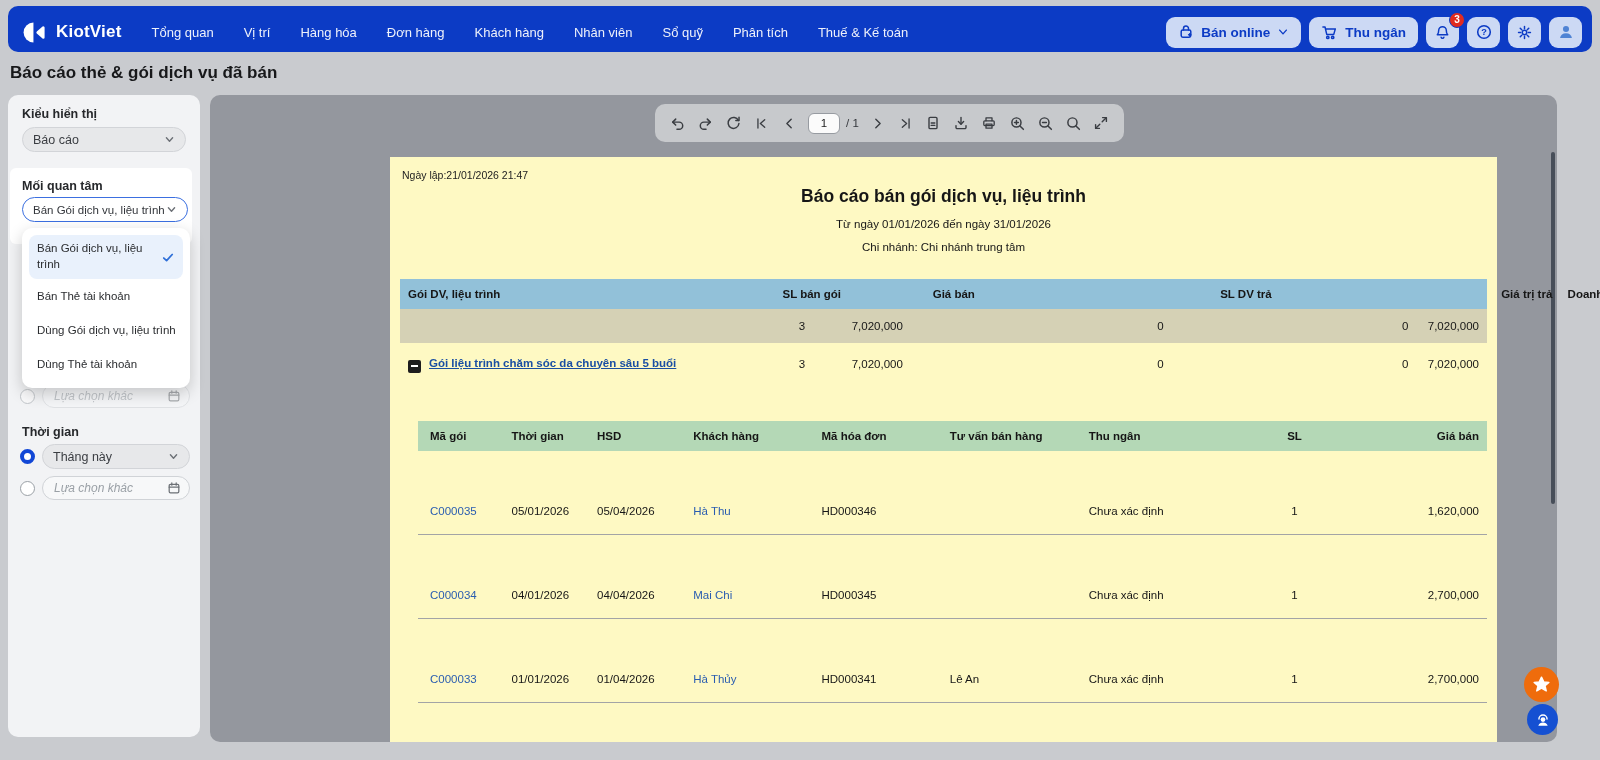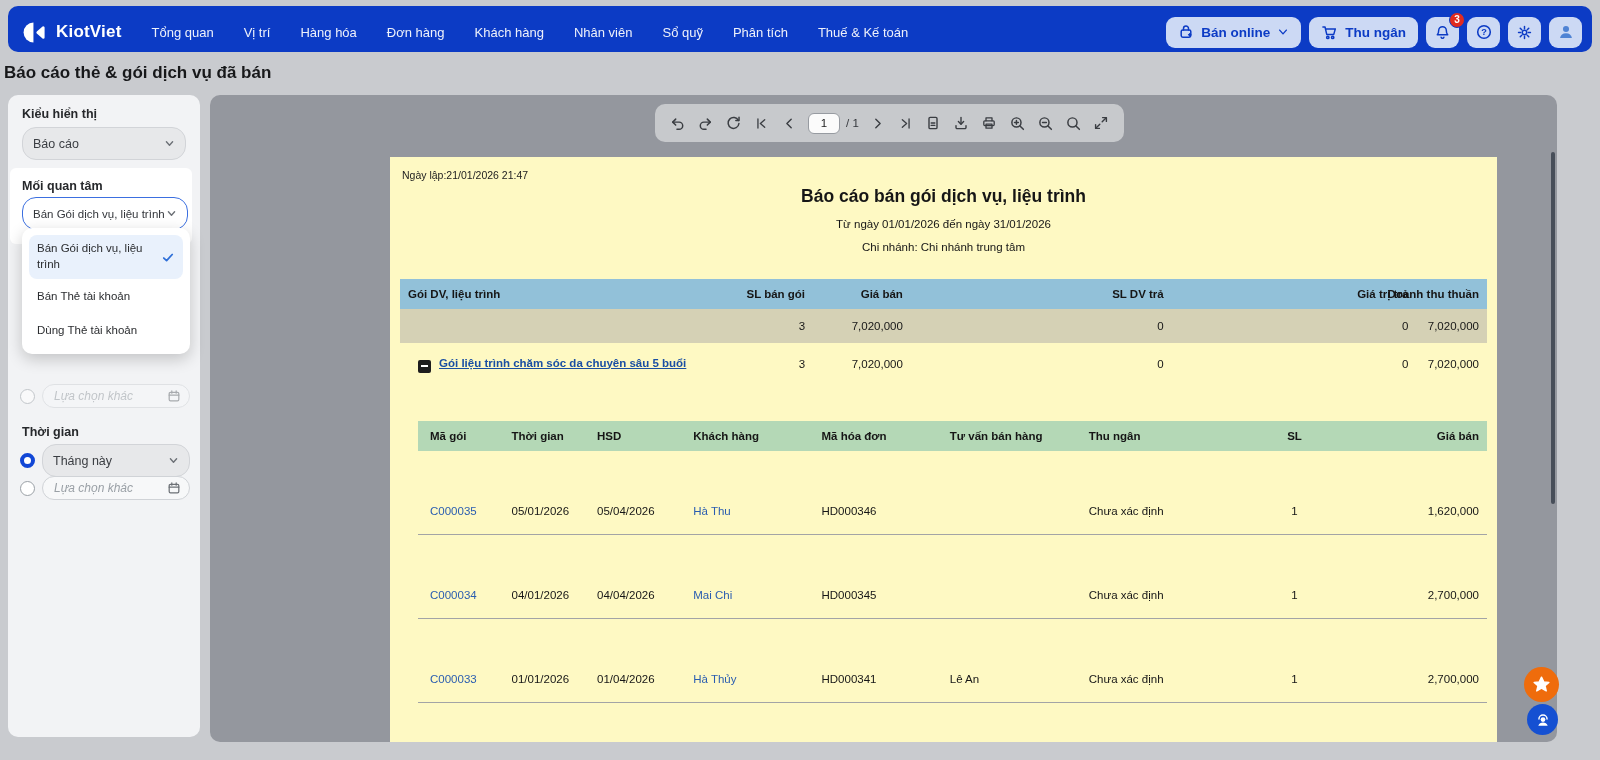--- a/index.html
+++ b/index.html
@@ -27,28 +27,28 @@
   .pill { background:#ccd9f4; color:#0c3bc5; border:none; border-radius:9px; height:31px;
           display:flex; align-items:center; gap:7px; padding:0 12px; font-size:13.5px;
           font-weight:bold; cursor:pointer; font-family:inherit; }
   .icon-pill { width:33px; justify-content:center; padding:0; position:relative; }
   .badge { position:absolute; top:-5px; right:-6px; background:#e02b20; color:#fff;
            font-size:10px; font-weight:bold; min-width:16px; height:16px; border-radius:8px;
            display:flex; align-items:center; justify-content:center; padding:0 3px;
            border:1.5px solid #0c3bc5; }
 
   
-  .page-title { position:absolute; left:4px; top:63px; font-size:17px; font-weight:bold; color:#17181a; }
+  .page-title { position:absolute; left:10px; top:63px; font-size:17px; font-weight:bold; color:#17181a; }
 
   
   .sidebar { position:absolute; left:8px; top:95px; width:192px; height:642px;
              background:#f2f3f5; border-radius:10px; }
   .sb-label { position:absolute; font-size:12.5px; font-weight:bold; color:#26282b; }
   .select { position:absolute; display:flex; align-items:center; justify-content:space-between;
-            background:#e7e8ea; border:1px solid #d2d4d8; border-radius:14px; height:33px;
+            background:#e7e8ea; border:1px solid #d2d4d8; border-radius:14px; height:25px;
             padding:0 10px; font-size:12.5px; color:#3a3d42; cursor:pointer;text-align:right; }
   .select span { white-space:nowrap; overflow:hidden; }
   .spotlight { position:absolute; left:2px; top:73px; width:182px; height:76px;
                background:#ffffff; border-radius:6px; }
   .select.focused { background:#fff; border:1.5px solid #3b6fe0; color:#33363b; }
   .panel { position:absolute; left:14px; top:133px; width:168px; background:#fff;
            border-radius:10px; box-shadow:0 5px 16px rgba(0,0,0,.20); padding:7px; z-index:5; }
   .opt { font-size:11.5px; color:#2b2d30; padding:0 8px; height:34px; border-radius:8px;
          cursor:pointer; display:flex; align-items:center; white-space:nowrap; }
   .opt.selected { background:#e9f1fc; height:44px; white-space:normal; line-height:1.35;
@@ -84,28 +84,28 @@
 
   
   .report { position:absolute; left:180px; top:62px; width:1107px; height:585px;
             background:#fef9c3; color:#161616; }
   .created { position:absolute; left:12px; top:12px; font-size:10.5px; color:#222; }
   .r-title { text-align:center; padding-top:29px; font-size:17.5px; font-weight:bold; }
   .r-sub { text-align:center; margin-top:11px; font-size:11.5px; }
 
   .tables { position:absolute; left:10px; right:10px; top:122px; }
   .mrow { display:flex; align-items:center; font-size:11.5px; }
-  .mhead { background:#92c1d9; height:30px; font-weight:bold; }
+  .mhead { background:#92c1d9; height:30px; font-weight:bold;gap:36px; }
   .mtotal { background:#d5d1b5; height:34px; }
   .mgroup { min-height:42px; }
   .mc { padding-right:8px; text-align:right; flex:none; }
   .c1 { width:28%; text-align:left; padding-left:8px; }
   .c2 { width:10%; } .c3 { width:9%; } .c4 { width:24%; } .c5 { width:22.5%; } .c6 { width:6.5%; }
   .rtl { direction:rtl; white-space:nowrap; }
-  .gcell { display:flex; align-items:flex-start; gap:8px;justify-content:center; }
+  .gcell { display:flex; align-items:flex-start; gap:8px; }
   .collapse { width:13px; height:13px; background:#1d1d1d; border-radius:2px; flex:none;
               display:flex; align-items:center; justify-content:center; cursor:pointer; margin-top:4px; }
   .collapse i { display:block; width:7px; height:2px; background:#fff; }
   .glink { color:#1a4fa3; font-weight:bold; text-decoration:underline; line-height:1.3;
            max-width:250px; cursor:pointer; }
 
   .sub { margin-left:18px; }
   .srow { display:flex; align-items:center; font-size:11.5px;margin-top:36px; }
   .shead { background:#b4d8b6; height:30px; font-weight:bold; }
   .sbody { height:48px; border-bottom:1px solid #a3a4a6; }
@@ -213,20 +213,21 @@
   </div>
 
   <div class="panel">
     <div class="opt selected">
       <span class="opt-text">Bán Gói dịch vụ, liệu trình</span>
       <svg width="15" height="15" viewBox="0 0 16 16" fill="none" stroke="#2e6fd8" stroke-width="2" stroke-linecap="round" stroke-linejoin="round">
           <path d="M3.2 8.6 6.4 11.6 12.8 4.6"></path>
         </svg>
     </div>
     <div class="opt">Bán Thẻ tài khoản</div>
+    <div class="opt">Dùng Gói dịch vụ, liệu trình</div>
     <div class="opt">Dùng Thẻ tài khoản</div>
   </div>
 
   <div class="dim-row">
     <span class="radio"></span>
     <span class="input-pill">
       <input type="text" placeholder="Lựa chọn khác" style="">
       <svg class="cal" width="14" height="14" viewBox="0 0 16 16" fill="none" stroke="#6c7076" stroke-width="1.4" stroke-linecap="round">
         <rect x="2.5" y="3.8" width="11" height="9.7" rx="1.5"></rect>
           <path d="M2.5 7h11M5.5 2.2v2.6M10.5 2.2v2.6"></path>

